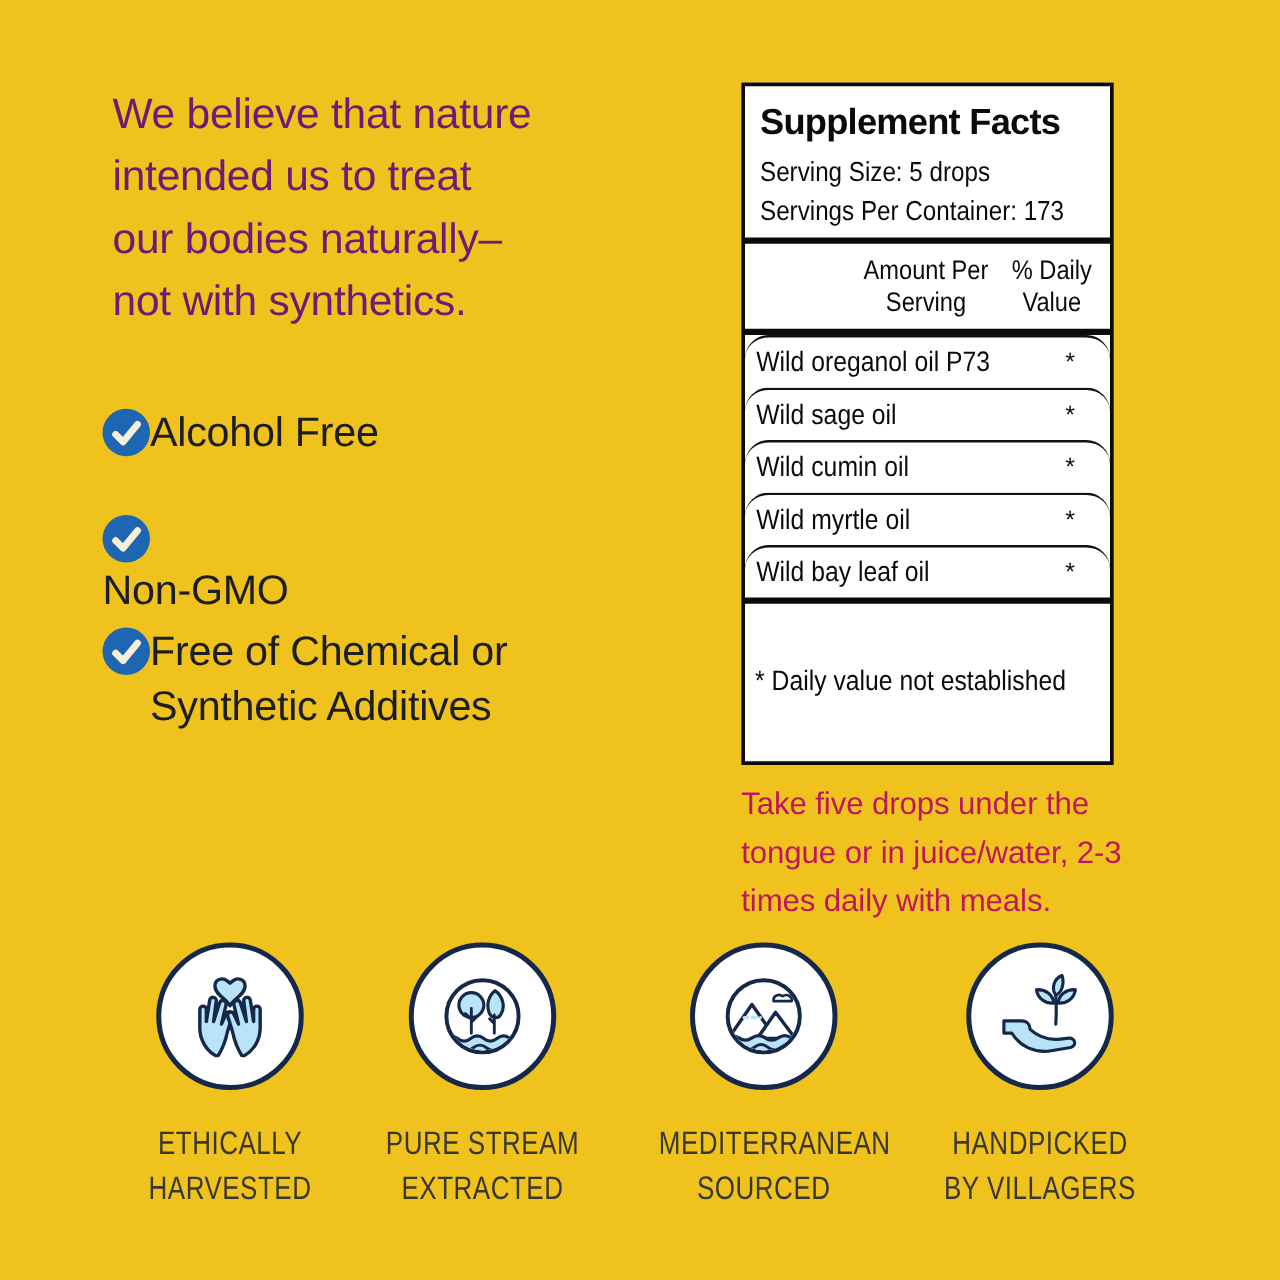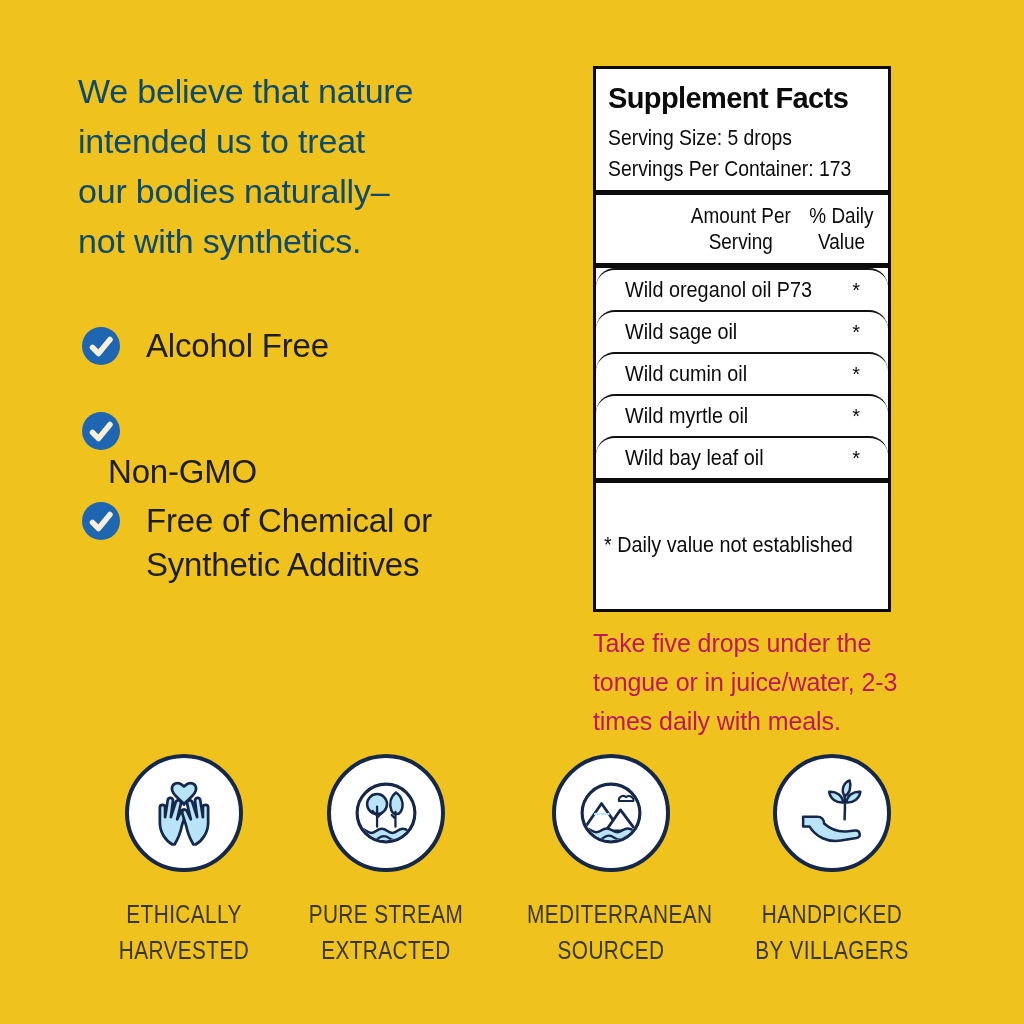--- a/index.html
+++ b/index.html
@@ -7,37 +7,37 @@
     width:1024px;height:1024px;
     background:#F0C21D;
     font-family:"Liberation Sans", sans-serif;
     position:relative;overflow:hidden;
     -webkit-font-smoothing:antialiased;
   }
   .stage{position:absolute;inset:0;}
 
   
   .headline{
-    position:absolute;left:78px;top:66px;width:480px;
+    position:absolute;left:90px;top:66px;width:480px;
     font-size:34px;line-height:50px;letter-spacing:-0.2px;
-    color:#0c4a6e;font-weight:500;white-space:pre-line;
+    color:#701a75;font-weight:500;white-space:pre-line;
   }
 
   
   .benefit{position:absolute;left:82px;display:flex;align-items:flex-start;}
   .benefit.b1{top:324px;}
   .benefit.b2{top:409px;flex-direction:column;}
   .benefit.b3{top:499px;justify-content:space-between;}
   .check-circle{
     width:38px;height:38px;border-radius:50%;
     background:#1E66B2;flex:0 0 38px;margin-top:3px;
     display:flex;align-items:center;justify-content:center;
   }
   .benefit-label{
-    margin-left:26px;font-size:33px;line-height:44px;
+    font-size:33px;line-height:44px;
     color:#1D1E22;white-space:pre-line;letter-spacing:-0.2px;
   }
 
   
   .sf-panel{
     position:absolute;left:593px;top:66px;width:298px;height:546px;
     box-sizing:border-box;background:#FFFFFF;border:3px solid #0B0B0B;
     display:flex;flex-direction:column;overflow:hidden;color:#0B0B0B;
   }
   .sf-head{padding:13px 12px 6px 12px;}
@@ -49,21 +49,21 @@
     padding:8px 10px 8px 0;font-size:21.5px;line-height:26px;text-align:center;
   }
   .sf-colhead div{transform:scaleX(0.88);transform-origin:50% 50%;white-space:pre-line;}
   .sf-blend{
     padding:8px 12px;font-size:22.5px;line-height:30px;white-space:pre-line;
     transform-origin:0 50%;
   }
   .sf-blend span{display:inline-block;transform:scaleX(0.88);transform-origin:0 50%;white-space:pre-line;}
   .sf-row{
     display:flex;align-items:flex-end;border-top:2px solid #111;
-    padding:5px 0 5px 29px;font-size:22.5px;line-height:30px;border-radius:19px;
+    padding:5px 0 5px 9px;font-size:22.5px;line-height:30px;border-radius:19px;
   }
   .sf-row .name{display:inline-block;transform:scaleX(0.88);transform-origin:0 50%;white-space:nowrap;}
   .sf-row .dv{margin-left:auto;margin-right:28px;font-size:20px;}
   .sf-foot{flex:1;display:flex;align-items:center;padding:4px 12px 6px 18px;font-size:22.5px;justify-content:center;}
   .sf-foot span{display:inline-block;transform:scaleX(0.88);transform-origin:0 50%;white-space:nowrap;}
 
   
   .directions{
     position:absolute;left:593px;top:624px;width:345px;
     font-size:25px;line-height:39px;letter-spacing:-0.1px;

